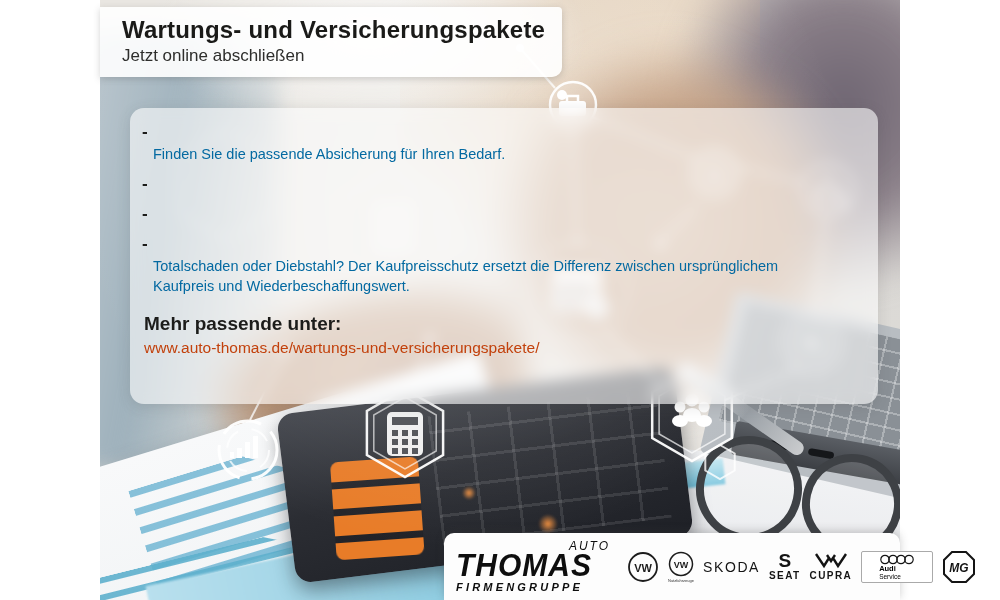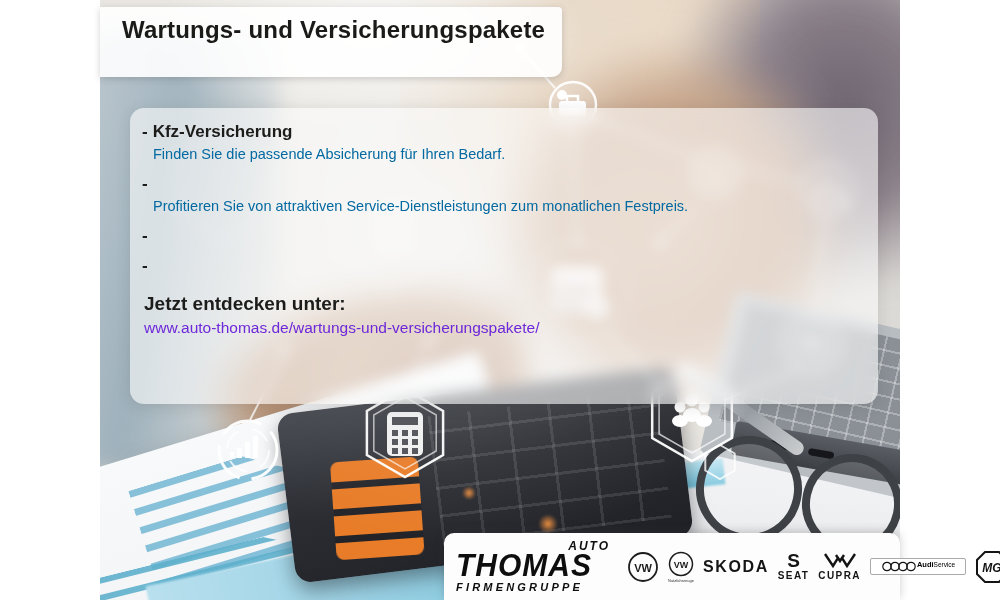--- a/index.html
+++ b/index.html
@@ -82,36 +82,36 @@
   .card{position:absolute;left:130px;top:108px;width:748px;height:296px;border-radius:14px;
     background:rgba(253,253,254,.60);
     -webkit-backdrop-filter:blur(7px);backdrop-filter:blur(7px);
     box-shadow:0 3px 14px rgba(70,70,70,.15);padding:13px 0 0 6px;}
   .pkg{margin-bottom:9px;}
   .pkg-title{display:flex;gap:5px;padding-left:6px;font-size:17px;font-weight:bold;color:#1c1c1a;line-height:21px;}
   .pkg-desc{padding-left:17px;margin-top:2px;font-size:14.5px;color:#0369a1;line-height:20px;white-space:nowrap;}
   .pkg-desc.wrap{white-space:normal;max-width:650px;}
   .cta{margin-top:16px;padding-left:8px;}
   .cta-label{font-size:19px;font-weight:bold;color:#1c1c1a;line-height:23px;}
-  .cta-url{font-size:15.5px;color:#6d28d9;margin-top:4px;cursor:pointer;}
+  .cta-url{font-size:15.5px;color:#c2410c;margin-top:4px;cursor:pointer;}
   
   .footer{position:absolute;left:444px;top:533px;width:456px;height:67px;
     background:#fdfdfd;border-radius:10px 10px 0 0;box-shadow:0 -2px 9px rgba(60,60,60,.25);
     display:flex;align-items:center;padding:0 8px 0 12px;gap:9px;}
   .tlogo{display:flex;flex-direction:column;color:#0e0e0e;width:162px;flex:none;}
-  .tlogo-top{align-self:flex-end;margin-right:8px;font-size:12px;font-weight:bold;font-style:italic;
+  .tlogo-top{align-self:flex-end;margin-right:8px;font-size:12px;font-weight:normal;font-style:italic;
     letter-spacing:2px;line-height:11px;}
   .tlogo-name{font-size:30px;font-weight:bold;font-style:italic;letter-spacing:1px;line-height:28px;
     transform:scaleY(1.04);}
   .tlogo-sub{font-size:11px;font-weight:bold;font-style:italic;letter-spacing:3.2px;line-height:12px;margin-top:1px;}
   .brand{display:flex;flex-direction:column;align-items:center;justify-content:center;flex:none;color:#141414;}
-  .brand-word{font-size:16px;font-weight:bold;letter-spacing:1.6px;}
+  .brand-word{font-size:14px;font-weight:normal;letter-spacing:1.6px;}
   .brand-sub{font-size:10px;font-weight:bold;letter-spacing:1.4px;margin-top:1px;}
   .brand-tiny{font-size:4px;color:#333;margin-top:1px;}
-  .audi-box{border:1px solid #aaa;border-radius:2px;padding:2px 10px;display:flex;flex-direction:row;
+  .audi-box{border:1px solid #aaa;border-radius:2px;padding:2px 17px;display:flex;flex-direction:column;
     align-items:flex-start;background:#fff;}
   .audi-t1{font-size:7.5px;font-weight:bold;line-height:8px;}
   .audi-t2{font-size:6.5px;line-height:7px;}
 </style>
 </head>
 <body>
 
 <div class="stage">
 
   <div class="photo">
@@ -263,48 +263,48 @@
           <rect x="137" y="448" width="5" height="10"></rect>
           <rect x="145" y="442" width="5" height="16"></rect>
           <rect x="153" y="436" width="5" height="22"></rect>
         </g>
       </g>
     </svg>
   </div>
 
   <div class="title-box">
     <div class="title-main">Wartungs- und Versicherungspakete</div>
+    <div class="title-sub">Jetzt online abschließen</div>
   </div>
 
   <div class="card">
     <div class="pkg">
       <div class="pkg-title">
         <span>-</span>
-        <span>Kfz-Versicherung</span>
       </div>
       <div class="pkg-desc">Finden Sie die passende Absicherung für Ihren Bedarf.</div>
     </div>
     <div class="pkg">
       <div class="pkg-title">
         <span>-</span>
       </div>
-      <div class="pkg-desc">Profitieren Sie von attraktiven Service-Dienstleistungen zum monatlichen Festpreis.</div>
     </div>
     <div class="pkg">
       <div class="pkg-title">
         <span>-</span>
       </div>
     </div>
     <div class="pkg">
       <div class="pkg-title">
         <span>-</span>
       </div>
+      <div class="pkg-desc wrap">Totalschaden oder Diebstahl? Der Kaufpreisschutz ersetzt die Differenz zwischen ursprünglichem Kaufpreis und Wiederbeschaffungswert.</div>
     </div>
     <div class="cta">
-      <div class="cta-label">Jetzt entdecken unter:</div>
+      <div class="cta-label">Mehr passende unter:</div>
       <div class="cta-url">www.auto-thomas.de/wartungs-und-versicherungspakete/</div>
     </div>
   </div>
 
   <div class="footer">
     <div class="tlogo">
       <div class="tlogo-top">AUTO</div>
       <div class="tlogo-name">THOMAS</div>
       <div class="tlogo-sub">FIRMENGRUPPE</div>
     </div>

